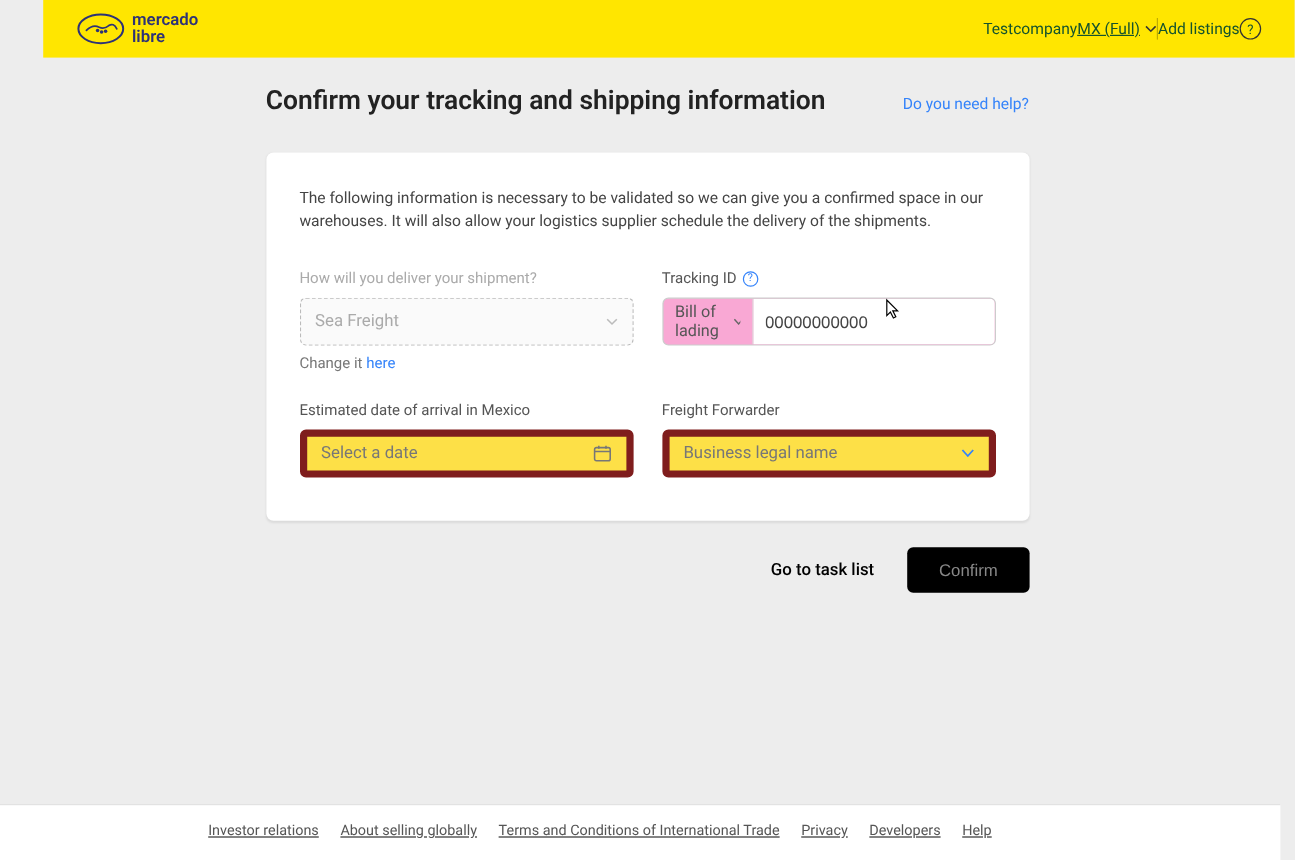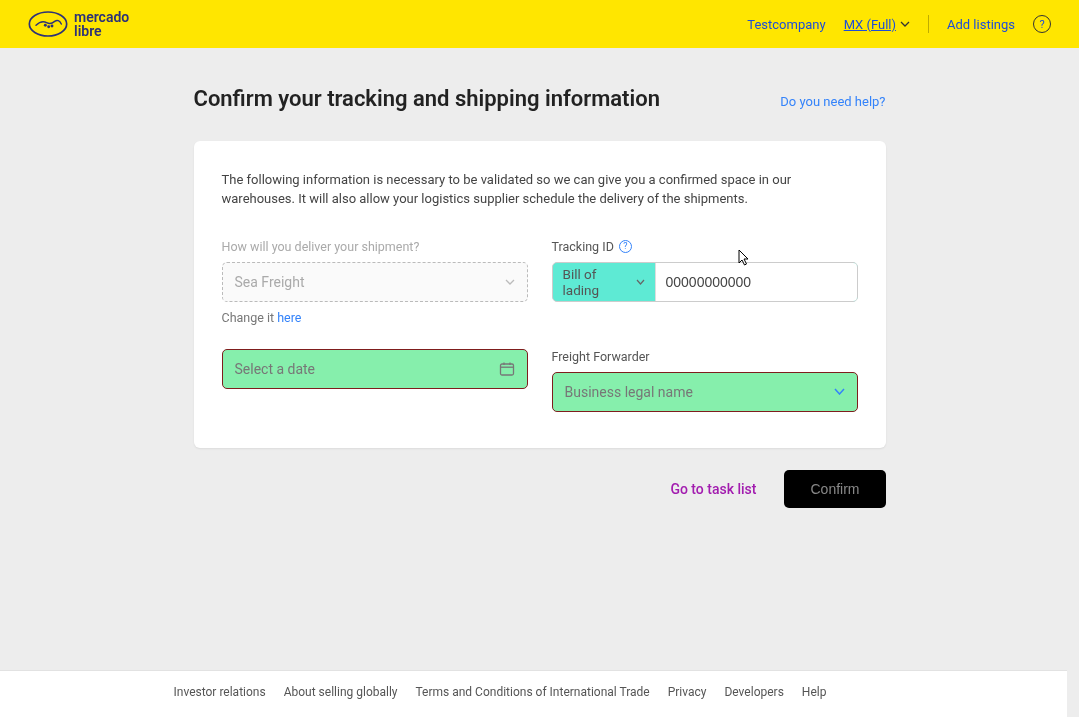--- a/index.html
+++ b/index.html
@@ -12,43 +12,43 @@
     overflow: hidden;
     position: relative;
   }
   
   .header {
     background: #ffe600;
     height: 48px;
     display: flex;
     align-items: center;
     padding: 0 28px;
+    margin-left: 36px;
   }
   .logo {
     display: flex;
     align-items: center;
     gap: 6px;
   }
   .logo-icon {
     width: 40px;
     height: 28px;
   }
   .logo-text {
     font-size: 14px;
     line-height: 1;
     color: #2d3277;
     font-weight: 600;
   }
   .header-right {
     margin-left: auto;
     display: flex;
     align-items: center;
-    gap: 18px;
     font-size: 13px;
-    color: #1d4ed8;
+    color: #14532d;
   }
   .region-sel {
     display: flex;
     align-items: center;
     gap: 4px;
     cursor: pointer;
     text-decoration: underline;
   }
   .divider-v {
     width: 1px;
@@ -62,23 +62,23 @@
     border: 1.5px solid #333;
     border-radius: 50%;
     display: flex;
     align-items: center;
     justify-content: center;
     font-size: 11px;
     cursor: pointer;
   }
   
   .main {
-    width: 692px;
+    width: 636px;
     margin: 0 auto;
-    padding-top: 38px;
+    padding-top: 24px;
   }
   .title-row {
     display: flex;
     align-items: baseline;
     justify-content: space-between;
     margin-bottom: 30px;
   }
   .page-title {
     font-size: 22px;
     font-weight: 600;
@@ -122,43 +122,43 @@
     border: 1px solid #3483fa;
     border-radius: 50%;
     color: #3483fa;
     font-size: 9px;
     display: inline-flex;
     align-items: center;
     justify-content: center;
   }
   .control {
     height: 40px;
-    border: 1px solid #7f1d1d;
+    border: 6px solid #7f1d1d;
     border-radius: 5px;
     display: flex;
     align-items: center;
     padding: 0 12px;
     font-size: 14px;
     color: #777;
-    background: #86efac;
+    background: #fde047;
     position: relative;
   }
   .control.disabled {
     border: 1px dashed #bbb;
     background: #fafafa;
     color: #aaa;
   }
   .control .spacer { flex: 1; }
   .tracking-control {
     height: 40px;
     border: 1px solid #ccc;
     border-radius: 5px;
     display: flex;
     align-items: stretch;
-    background: #5eead4;
+    background: #f9a8d4;
     overflow: hidden;
   }
   .tracking-type {
     display: flex;
     align-items: center;
     padding: 0 10px;
     font-size: 13.5px;
     color: #555;
     border-right: 1px solid #ddd;
     gap: 4px;
@@ -186,21 +186,21 @@
   .date-icon svg { display:block; }
   
   .actions {
     display: flex;
     justify-content: flex-end;
     align-items: center;
     gap: 28px;
     margin-top: 22px;
   }
   .link-btn {
-    color: #a21caf;
+    color: #000000;
     font-size: 14px;
     font-weight: 500;
     cursor: pointer;
   }
   .confirm-btn {
     background: #000000;
     color: #888;
     font-size: 14px;
     font-weight: 500;
     border: none;
@@ -210,20 +210,21 @@
   }
   
   .footer {
     position: absolute;
     bottom: 0;
     left: 0;
     right: 12px;
     background: #fff;
     border-top: 1px solid #e2e2e2;
     padding: 14px 0 12px 0;
+    text-decoration: underline;
   }
   .footer-inner {
     width: 720px;
     margin: 0 auto;
     padding-left: 0;
   }
   .footer-links {
     display: flex;
     gap: 18px;
     font-size: 12px;
@@ -308,20 +309,21 @@
             <span>Bill of lading</span>
             <svg width="9" height="6">
                 <path d="M1 1 L4.5 5 L8 1" fill="none" stroke="#666" stroke-width="1.2"></path>
               </svg>
           </div>
           <input class="tracking-input" value="00000000000" style="">
         </div>
       </div>
 
       <div>
+        <div class="field-label">Estimated date of arrival in Mexico</div>
         <div class="control">
           <span>Select a date</span>
           <span class="spacer"></span>
           <span class="date-icon">
             <svg width="16" height="16" viewBox="0 0 16 16">
                 <rect x="1.5" y="3" width="13" height="11" rx="1.5" fill="none" stroke="#777" stroke-width="1.3"></rect>
                 <line x1="1.5" y1="6.2" x2="14.5" y2="6.2" stroke="#777" stroke-width="1.3"></line>
                 <line x1="5" y1="1.5" x2="5" y2="4" stroke="#777" stroke-width="1.3"></line>
                 <line x1="11" y1="1.5" x2="11" y2="4" stroke="#777" stroke-width="1.3"></line>
               </svg>

